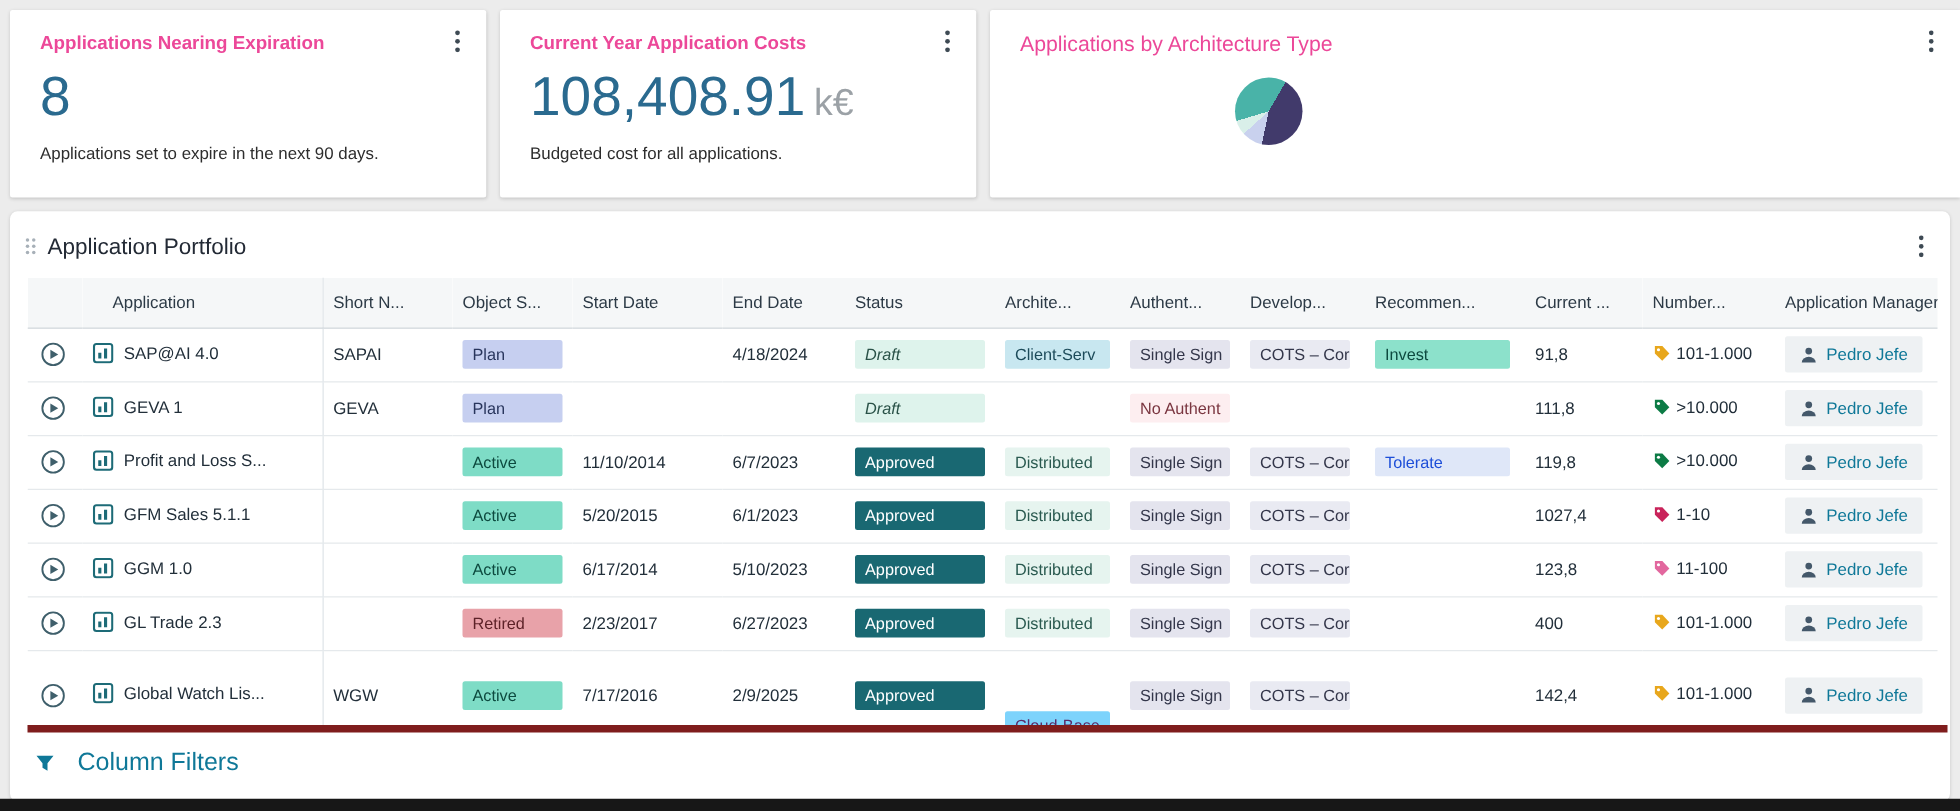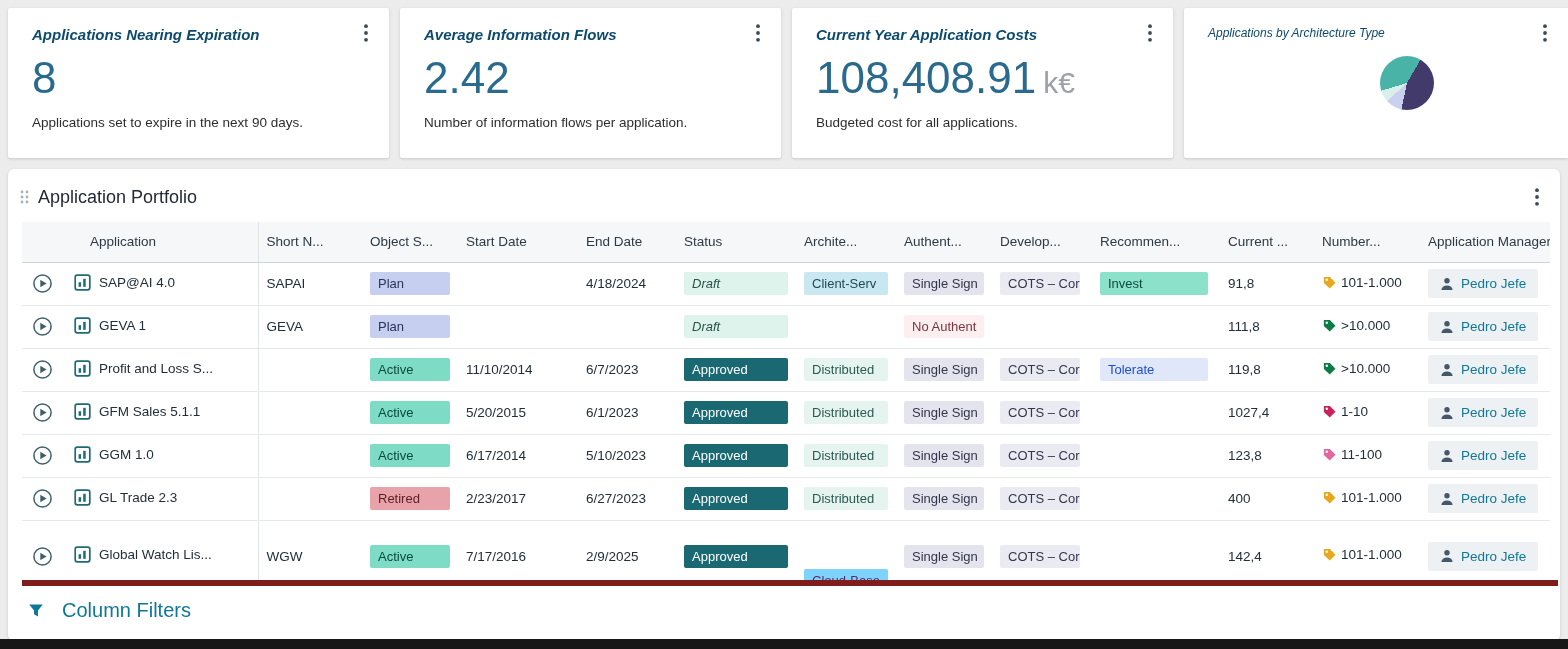--- a/index.html
+++ b/index.html
@@ -13,22 +13,22 @@
   }
 
   
   .cards { display: flex; gap: 11px; padding: 8px 0 0 8px; }
   .card {
     position: relative; background: #fff; height: 150px;
     border-radius: 2px; box-shadow: 0 1px 3px rgba(0,0,0,.16);
     padding: 18px 20px 0 24px; flex: 0 0 381px;
   }
   .card.last { flex: 1 1 auto; border-radius: 2px 0 0 2px; }
-  .card-title { font-size: 15px; font-weight: 700; color: #0c4a6e; font-style: italic; }
-  .card.last .card-title { font-size: 12px; font-weight: 400; }
+  .card-title { font-size: 15px; font-weight: 700; color: #ec4899; }
+  .card.last .card-title { font-size: 17px; font-weight: 400; }
   .kebab { position: absolute; top: 14px; right: 16px; cursor: pointer; padding: 2px 5px; }
   .kebab svg { display: block; fill: #3e4a54; }
   .kebab.inline { position: static; margin-left: auto; }
   .card-value { margin-top: 10px; font-size: 44px; color: #2a6a8f; }
   .card-value .unit { font-size: 30px; color: #9ba1a6; margin-left: 7px; }
   .card-desc { margin-top: 12px; font-size: 13.5px; color: #2d2d2d; }
   .pie { width: 54px; height: 54px; border-radius: 50%; margin: 16px 0 0 172px; }
 
   
   .panel {
@@ -109,32 +109,20 @@
       <svg width="4" height="18" viewBox="0 0 4 18">
           <circle cx="2" cy="2.2" r="1.9"></circle>
           <circle cx="2" cy="9" r="1.9"></circle>
           <circle cx="2" cy="15.8" r="1.9"></circle>
         </svg>
     </div>
     <div class="card-value">8</div>
     <div class="card-desc">Applications set to expire in the next 90 days.</div>
   </div>
 
-  <div class="card">
-    <div class="card-title">Average Information Flows</div>
-    <div class="kebab">
-      <svg width="4" height="18" viewBox="0 0 4 18">
-          <circle cx="2" cy="2.2" r="1.9"></circle>
-          <circle cx="2" cy="9" r="1.9"></circle>
-          <circle cx="2" cy="15.8" r="1.9"></circle>
-        </svg>
-    </div>
-    <div class="card-value">2.42</div>
-    <div class="card-desc">Number of information flows per application.</div>
-  </div>
 
   <div class="card">
     <div class="card-title">Current Year Application Costs</div>
     <div class="kebab">
       <svg width="4" height="18" viewBox="0 0 4 18">
           <circle cx="2" cy="2.2" r="1.9"></circle>
           <circle cx="2" cy="9" r="1.9"></circle>
           <circle cx="2" cy="15.8" r="1.9"></circle>
         </svg>
     </div>

